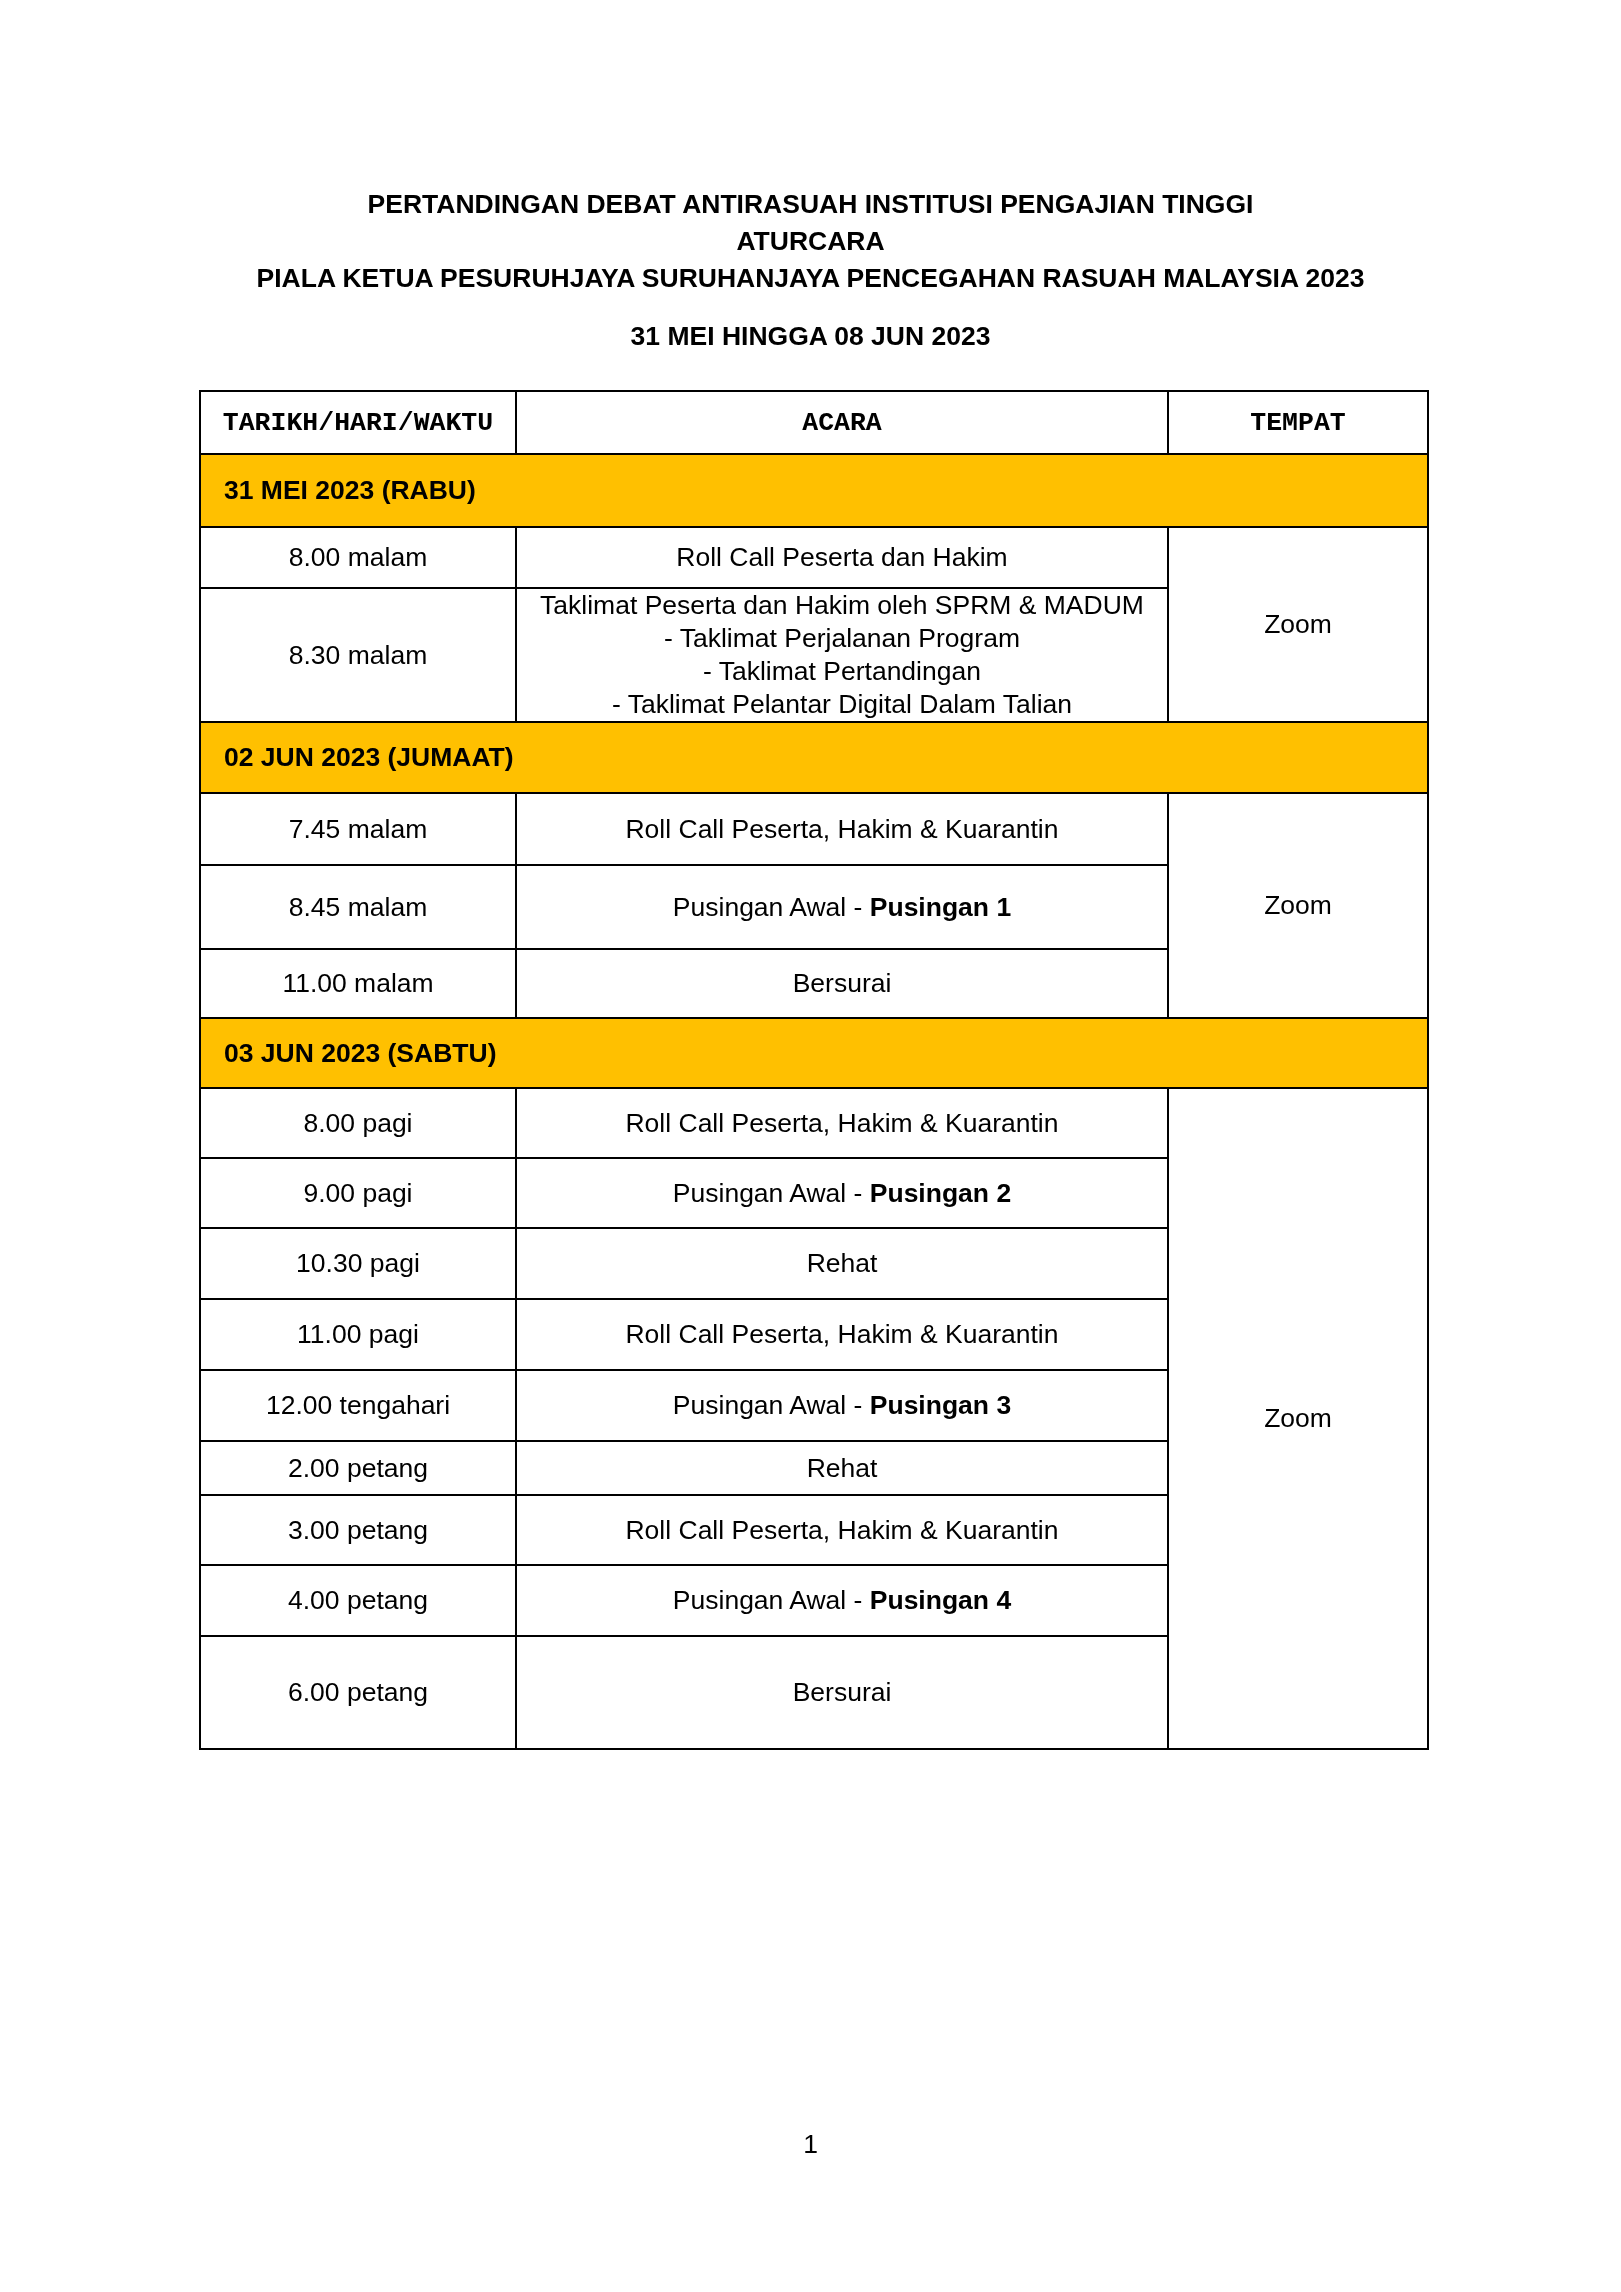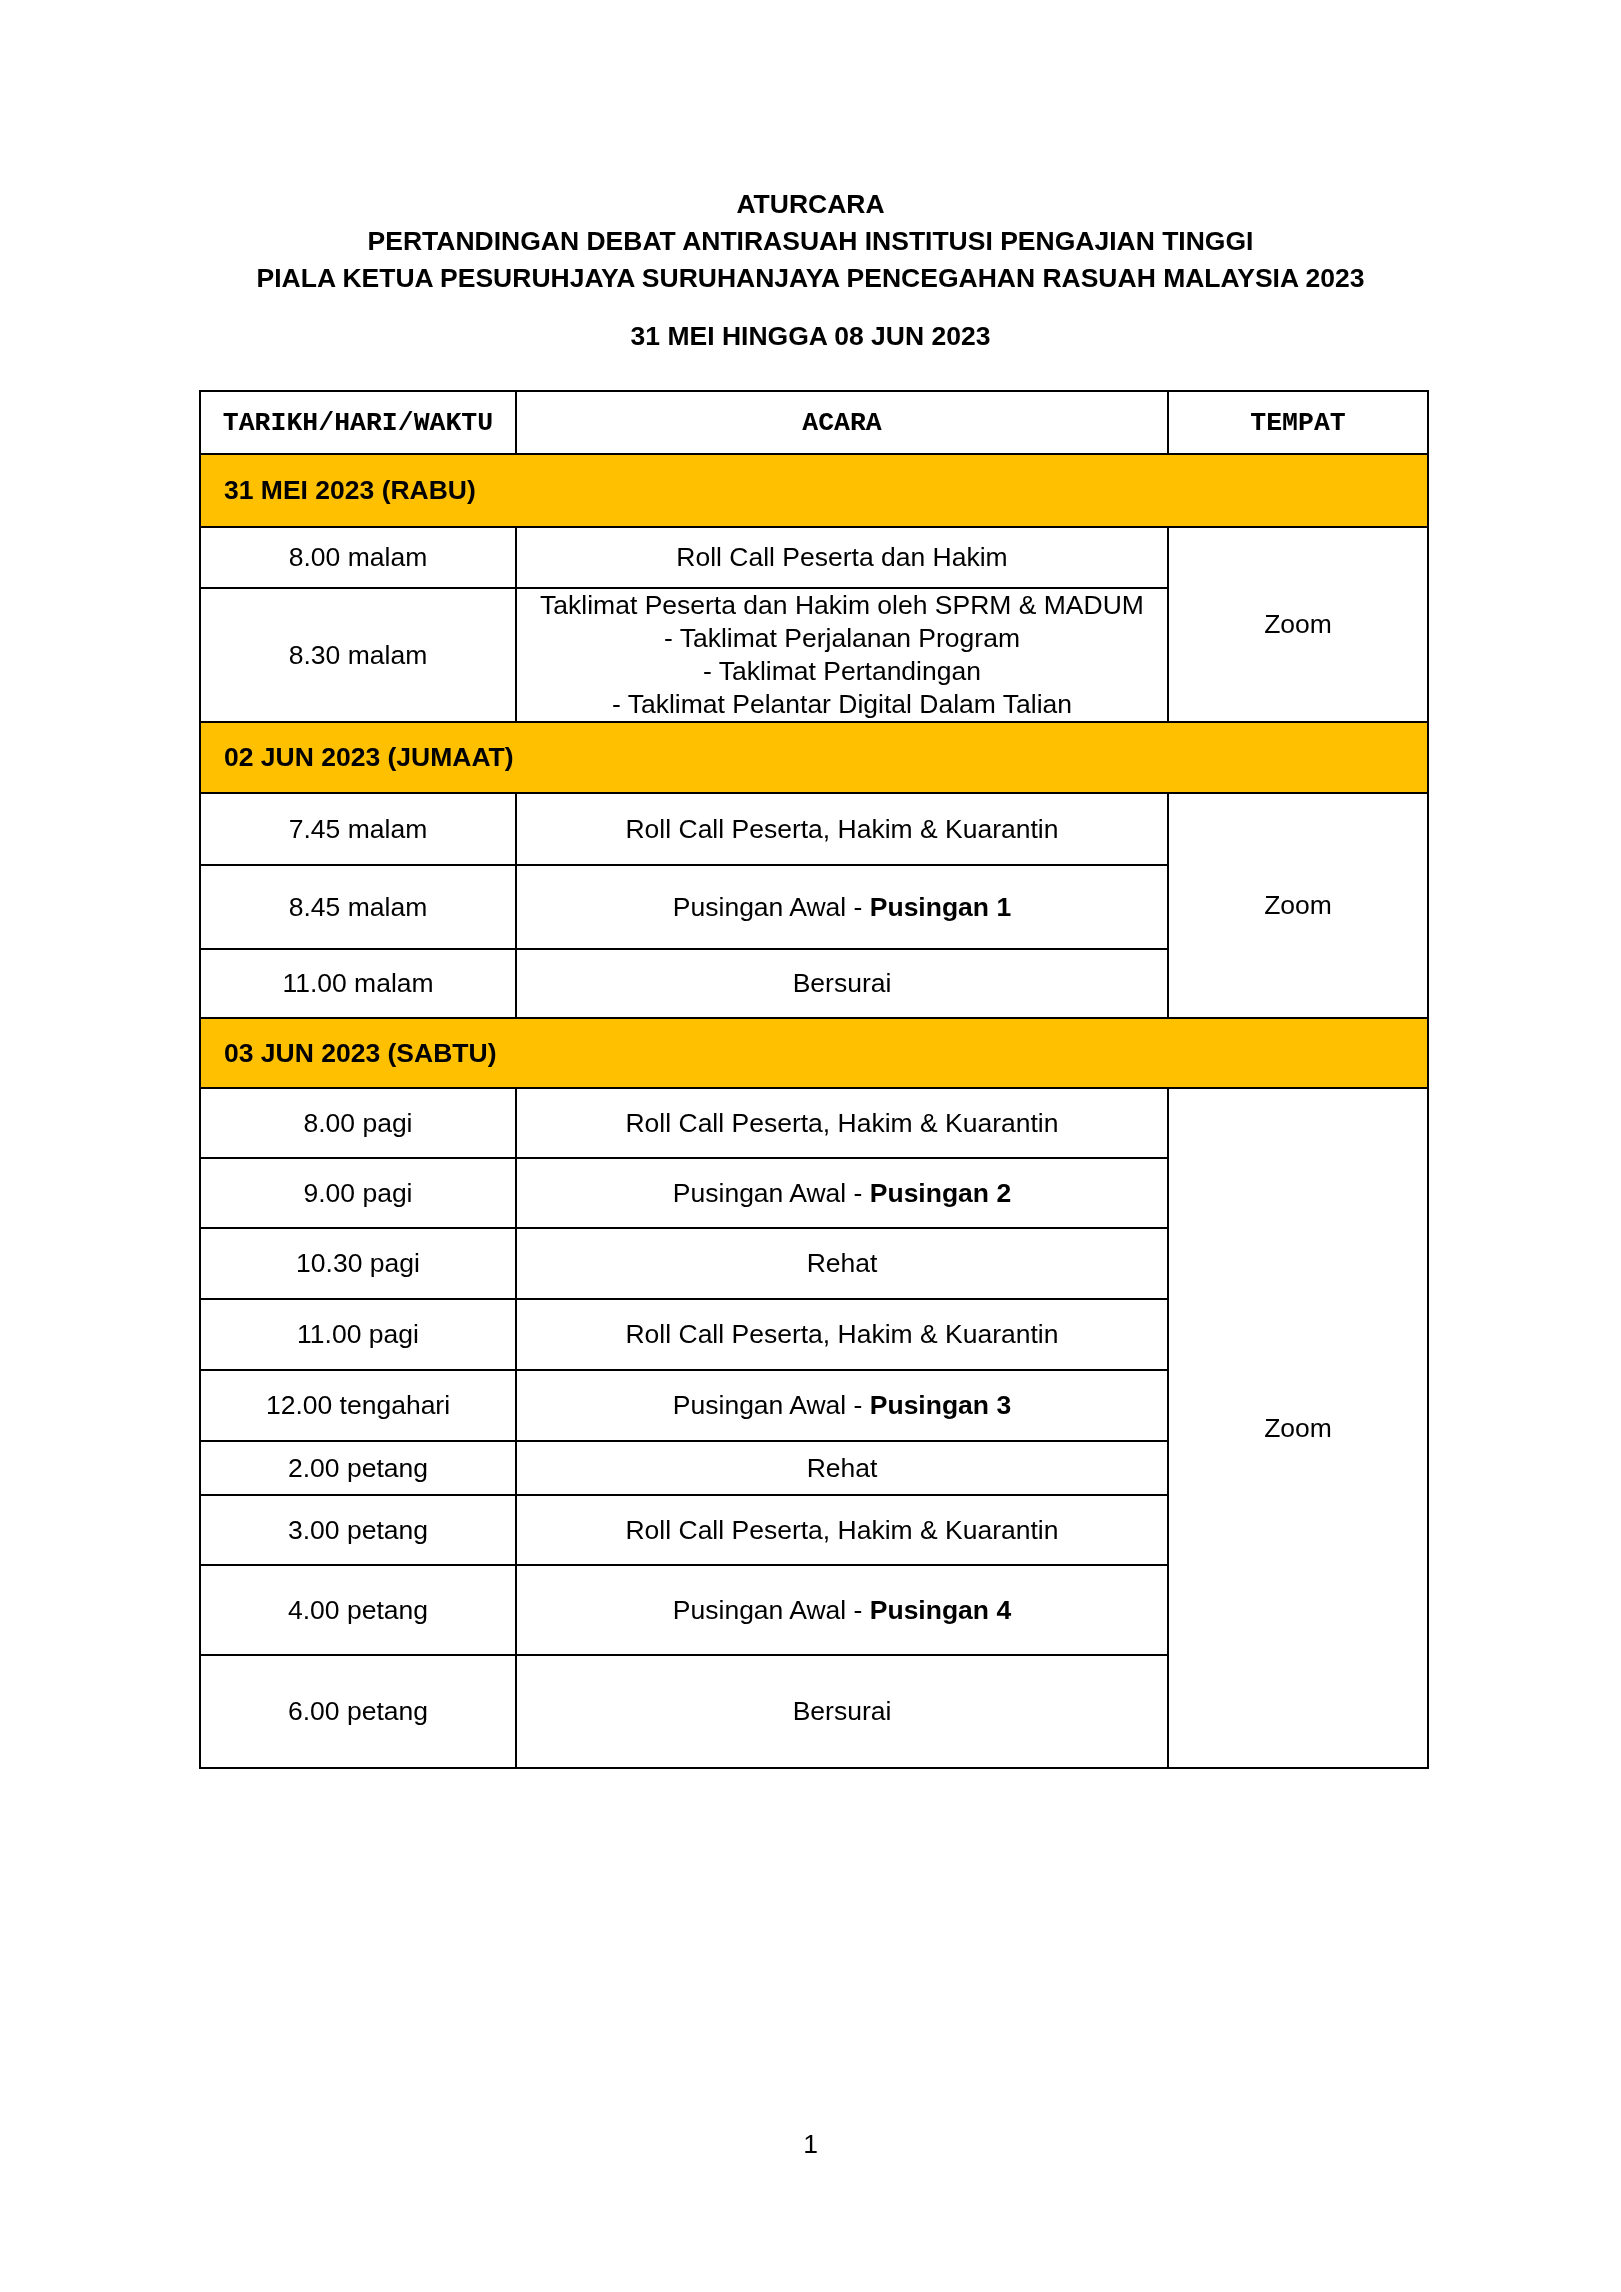--- a/index.html
+++ b/index.html
@@ -61,22 +61,22 @@
     width: 100%;
     text-align: center;
   }
 </style>
 </head>
 <body>
 
 <div class="page">
 
   <div class="title-block">
+    <div>PERTANDINGAN DEBAT ANTIRASUAH INSTITUSI PENGAJIAN TINGGI</div>
     <div>ATURCARA</div>
-    <div>PERTANDINGAN DEBAT ANTIRASUAH INSTITUSI PENGAJIAN TINGGI</div>
     <div>PIALA KETUA PESURUHJAYA SURUHANJAYA PENCEGAHAN RASUAH MALAYSIA 2023</div>
     <div class="date-line">31 MEI HINGGA 08 JUN 2023</div>
   </div>
 
   <table class="schedule">
     <colgroup>
       <col style="width:316px">
       <col style="width:652px">
       <col style="width:260px">
     </colgroup>
@@ -149,21 +149,21 @@
         <td class="event-cell"><span>Pusingan Awal - </span><span class="bd">Pusingan 3</span></td>
       </tr>
       <tr style="height:54px">
         <td class="time-cell">2.00 petang</td>
         <td class="event-cell"><span>Rehat</span></td>
       </tr>
       <tr style="height:70px">
         <td class="time-cell">3.00 petang</td>
         <td class="event-cell"><span class="it">Roll Call</span><span> Peserta, Hakim &amp; Kuarantin</span></td>
       </tr>
-      <tr style="height:90px">
+      <tr style="height:71px">
         <td class="time-cell">4.00 petang</td>
         <td class="event-cell"><span>Pusingan Awal - </span><span class="bd">Pusingan 4</span></td>
       </tr>
       <tr style="height:113px">
         <td class="time-cell">6.00 petang</td>
         <td class="event-cell"><span>Bersurai</span></td>
       </tr>
 
     </tbody>
   </table>

